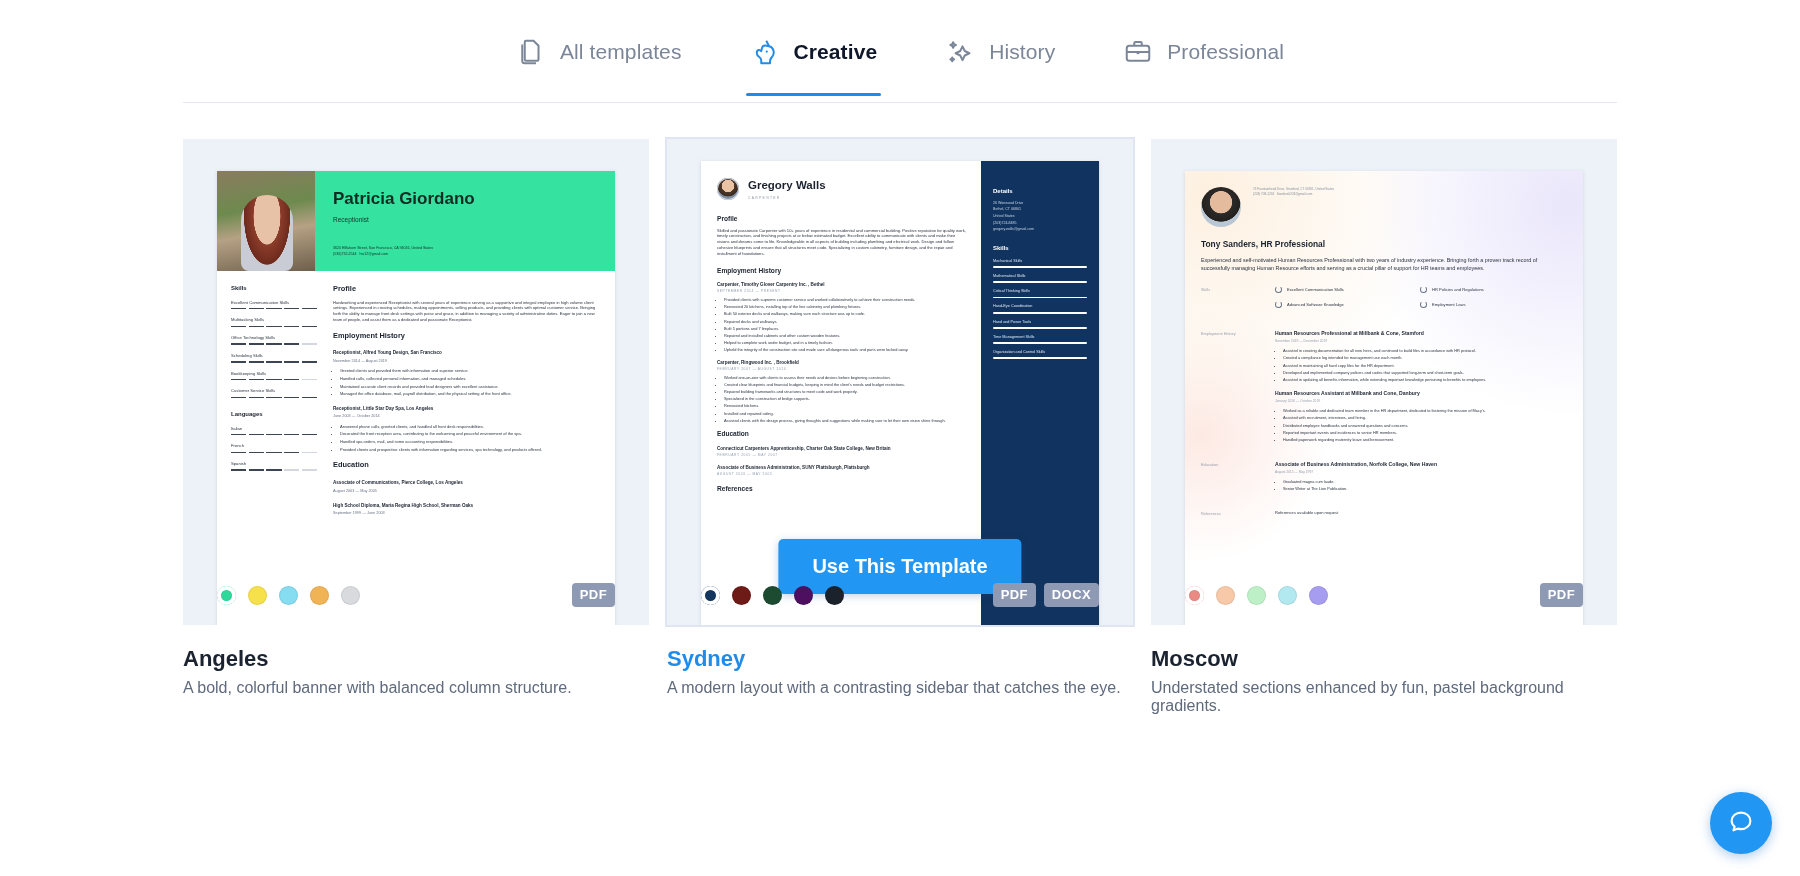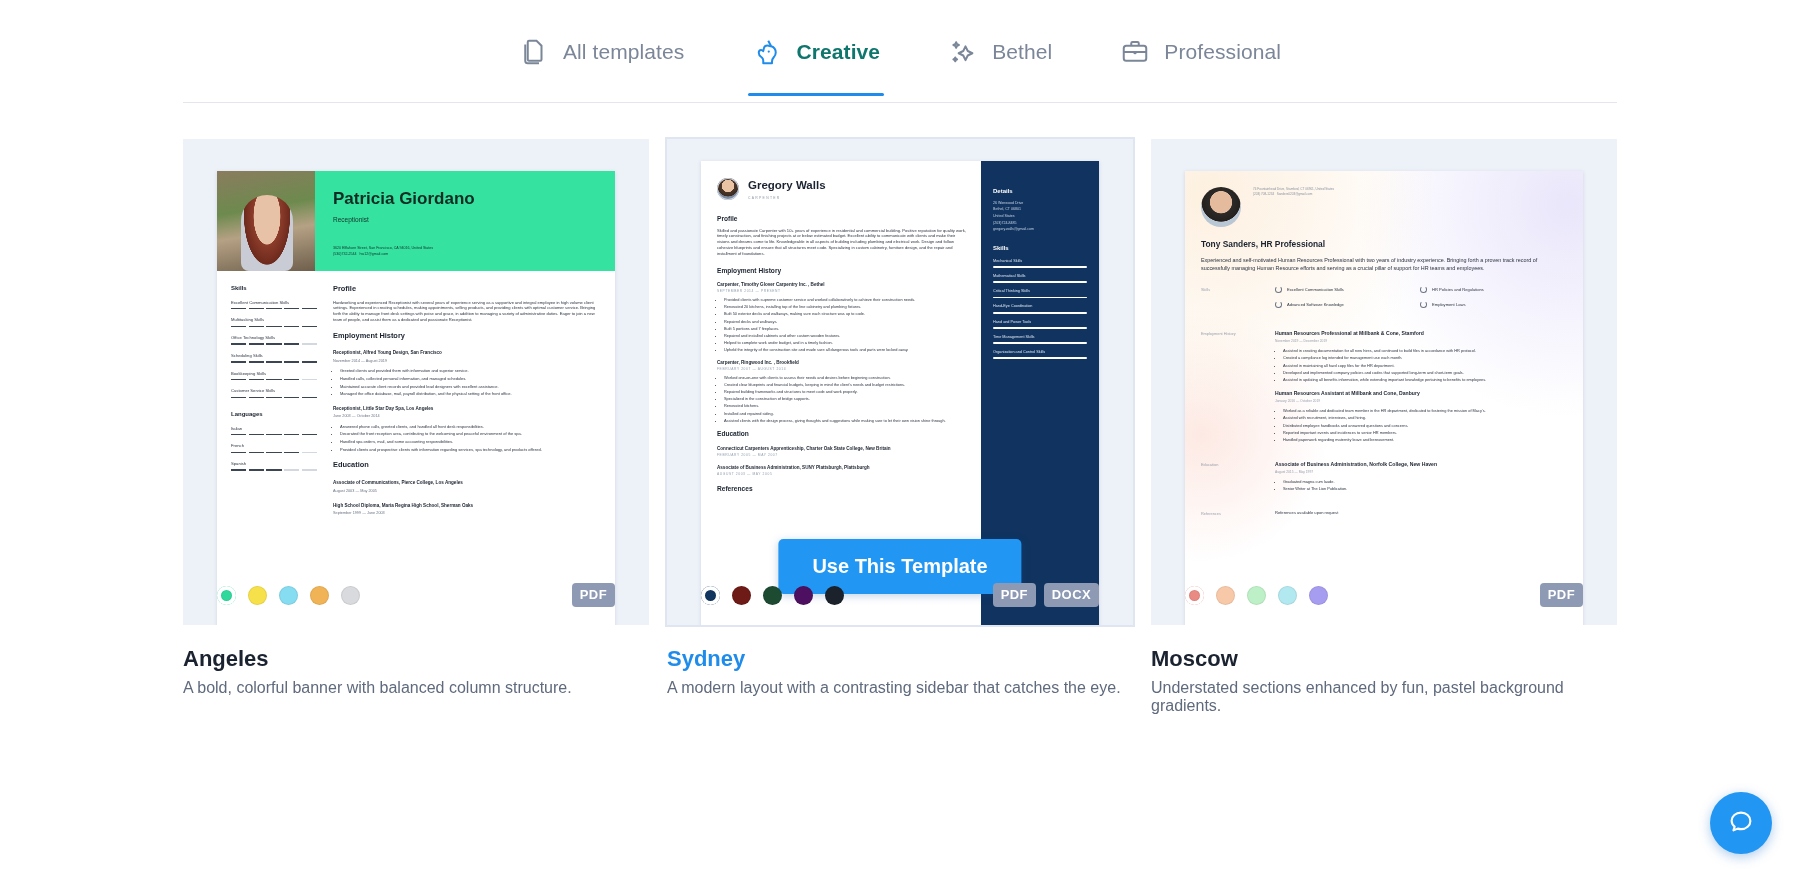--- a/index.html
+++ b/index.html
@@ -31,21 +31,21 @@
     padding: 0 4px;
     position: relative;
     cursor: pointer;
   }
   .tab-label {
     font-size: 21px;
     color: #7b8698;
     letter-spacing: .1px;
     white-space: nowrap;
   }
-  .tab.active .tab-label { color: #0f766e; font-weight: bold; }
+  .tab.active .tab-label { color: #0f172a; font-weight: bold; }
   .tab .ico { width: 30px; height: 30px; display: block; color: #7b8698; }
   .tab.active .ico { color: #1f8ceb; }
   .tab-underline {
     position: absolute; left: 0; right: 0; bottom: 0;
     height: 3px; background: #1f8ceb; border-radius: 2px;
   }
 
   
   .grid {
     display: flex;
@@ -235,21 +235,21 @@
   </div>
 
   <div class="tab">
     <span class="ico">
       <svg viewBox="0 0 24 24" fill="none" stroke="currentColor" stroke-width="1.6" stroke-linejoin="round">
           <path d="M14 7.5l1.8 3.7 3.7 1.8-3.7 1.8-1.8 3.7-1.8-3.7L8.5 13l3.7-1.8z"></path>
           <path d="M6.5 4.2l.7 1.5 1.5.7-1.5.7-.7 1.5-.7-1.5-1.5-.7 1.5-.7z"></path>
           <path d="M5.8 16.4l.5 1 1 .5-1 .5-.5 1-.5-1-1-.5 1-.5z"></path>
         </svg>
     </span>
-    <span class="tab-label">Bethel</span>
+    <span class="tab-label">History</span>
   </div>
 
   <div class="tab">
     <span class="ico">
       <svg viewBox="0 0 24 24" fill="none" stroke="currentColor" stroke-width="1.6" stroke-linejoin="round">
           <rect x="3" y="7" width="18" height="12" rx="2"></rect>
           <path d="M9 7V5a1 1 0 0 1 1-1h4a1 1 0 0 1 1 1v2"></path>
           <path d="M3 12h18"></path>
           <circle cx="12" cy="12.5" r="1.3" fill="currentColor" stroke="none"></circle>
         </svg>

